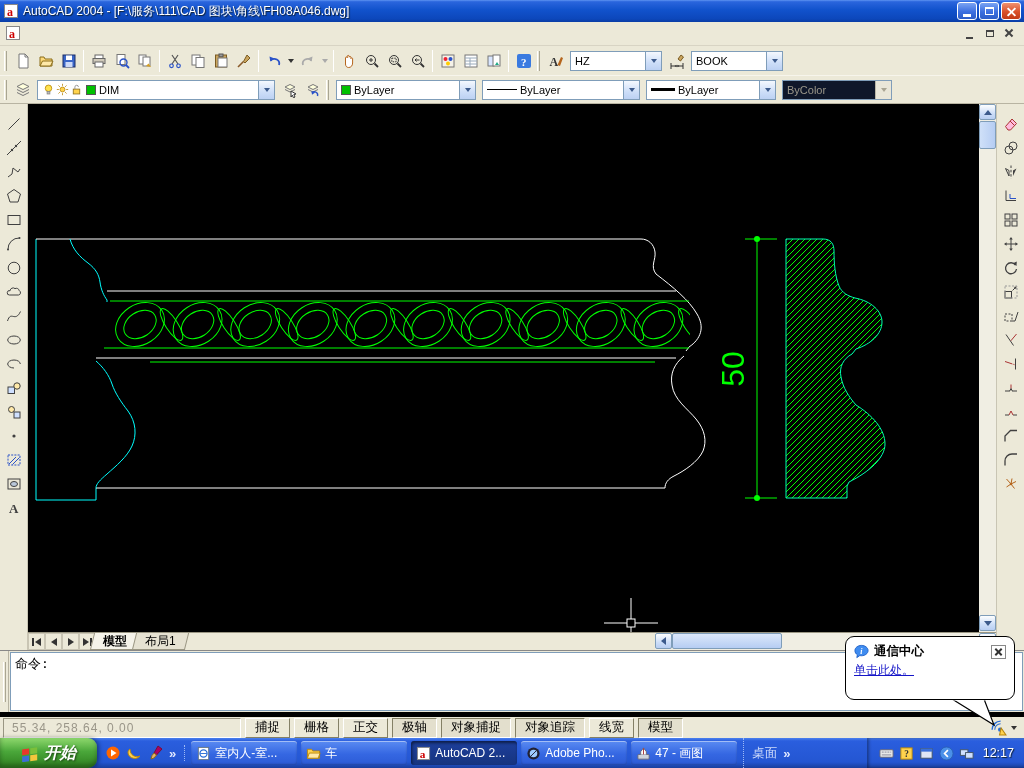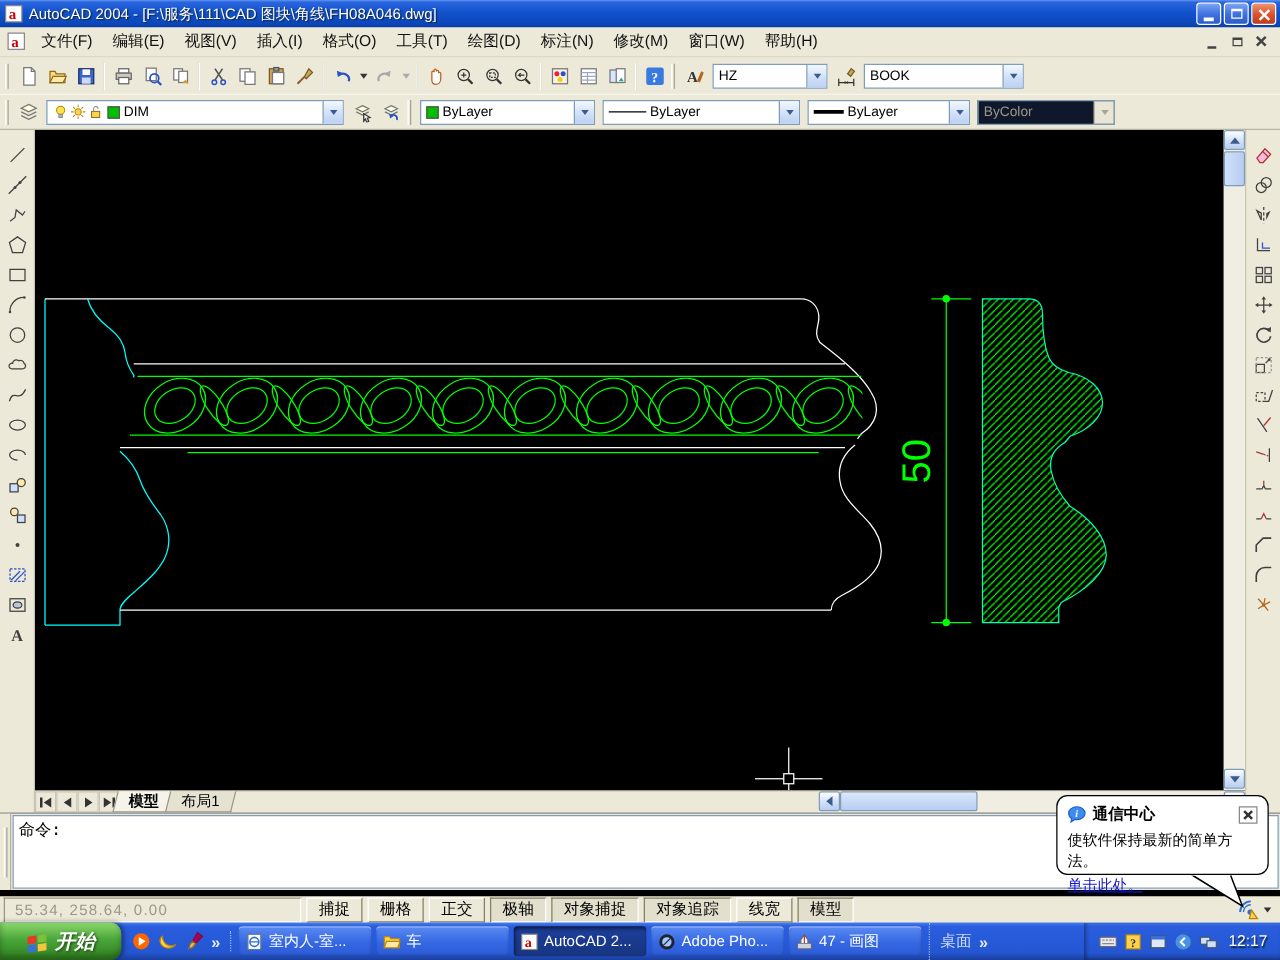--- a/index.html
+++ b/index.html
@@ -183,33 +183,20 @@
     </span>
 </div>
 
 <div id="menubar">
   <span id="docicon">
       <svg class="ic" viewBox="0 0 16 16">
         <rect x="1.5" y="1.5" width="13" height="13" fill="#fff" stroke="#888"></rect>
         <text x="4" y="12.5" font-size="12" font-weight="bold" fill="#c00" font-family="Liberation Serif,serif">a</text>
       </svg>
     </span>
-  <span style="display:flex;">
-      <span class="menu-item">文件(F)</span>
-      <span class="menu-item">编辑(E)</span>
-      <span class="menu-item">视图(V)</span>
-      <span class="menu-item">插入(I)</span>
-      <span class="menu-item">格式(O)</span>
-      <span class="menu-item">工具(T)</span>
-      <span class="menu-item">绘图(D)</span>
-      <span class="menu-item">标注(N)</span>
-      <span class="menu-item">修改(M)</span>
-      <span class="menu-item">窗口(W)</span>
-      <span class="menu-item">帮助(H)</span>
-    </span>
   <span id="docbtns">
     <span class="docbtn">
         <i class="dg-min"></i>
       </span>
     <span class="docbtn">
         <i class="dg-rest"></i>
       </span>
     <span class="docbtn">
         <i class="dg-x1"></i>
         <i class="dg-x2"></i>
@@ -381,21 +368,21 @@
   </span>
   <span class="tbtn">
       <span>
         <svg class="ic" viewBox="0 0 16 16">
           <path d="M2 13h12M2 10v6M14 10v6" stroke="#333" fill="none"></path>
           <path d="M5.5 13l2-1.2v2.4zM10.5 13l-2-1.2v2.4z" fill="#333"></path>
           <path d="M9 6l3-4 2.5 2L11.5 8z" fill="#caa55e" stroke="#7a5b22"></path>
         </svg>
       </span>
     </span>
-  <span class="combo" style="width:128px;gap:36px;">
+  <span class="combo" style="width:92px;gap:36px;">
     <span class="val">BOOK</span>
     <span class="arrow">
         <i class="tri-d"></i>
       </span>
   </span>
 </div>
 
 <div id="tb2">
   <span class="grip"></span>
   <span class="tbtn">
@@ -860,21 +847,20 @@
           <path d="M8 1.5c3.8 0 7 2.4 7 5.5s-3.2 5.5-7 5.5c-.6 0-1.2 0-1.8-.2L3 14.5l.6-3C2 10.5 1 9 1 7 1 3.9 4.2 1.5 8 1.5z" fill="#3f8cf0" stroke="#1c5fc8"></path>
           <text x="6.6" y="10.5" font-size="8.5" font-weight="bold" font-style="italic" fill="#fff" font-family="Liberation Serif,serif">i</text>
         </svg>
       </span>
     <b>通信中心</b>
     <span class="closex">
         <i class="bx1"></i>
         <i class="bx2"></i>
       </span>
   </div>
-  <div class="bd">使软件保持最新的简单方法。</div>
   <div class="lk">单击此处。</div>
 </div>
 
 <div id="taskbar">
   <div id="startbtn">
     <span>
         <svg class="ic" viewBox="0 0 16 16">
           <g transform="skewY(-8) translate(0,1)">
             <rect x="1" y="4" width="6.2" height="5.2" fill="#e8372c"></rect>
             <rect x="8.2" y="4" width="6.2" height="5.2" fill="#7bbf3a"></rect>

